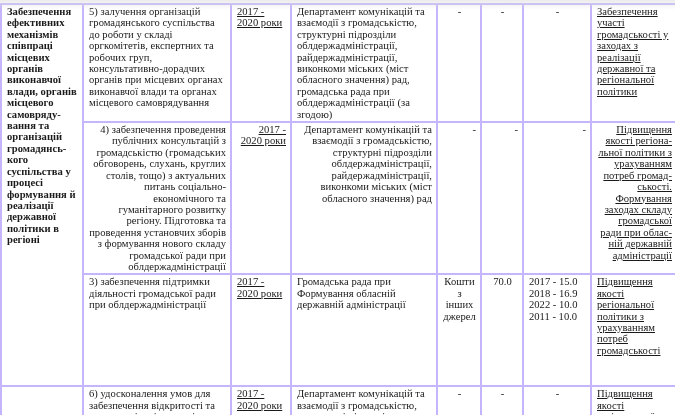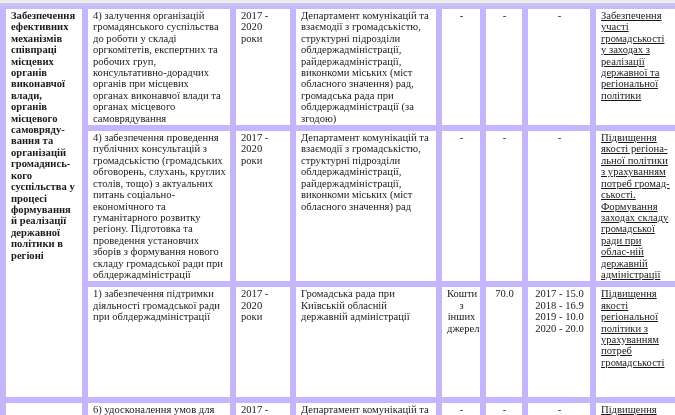--- a/index.html
+++ b/index.html
@@ -1,30 +1,30 @@
 <!DOCTYPE html>
 <html><head>
 <meta charset="utf-8">
 <style>
   html, body { margin:0; padding:0; background:#ffffff; }
   body { width:675px; height:415px; overflow:hidden; position:relative;
          font-family:"Liberation Serif","DejaVu Serif",serif; color:#1a1a1a; }
   table.doc { position:absolute; left:0; top:3px; border-collapse:collapse; table-layout:fixed; width:676px; }
-  table.doc td { border:6px solid #c4b5fd; vertical-align:top; font-size:10.6px; line-height:11.4px; padding:1px 4px 1px 5px; overflow:hidden; }
+  table.doc td { border:2px solid #c4b5fd; vertical-align:top; font-size:10.6px; line-height:11.4px; padding:1px 4px 1px 5px; overflow:hidden; }
   table.doc tr.r3 td { height:101px; }
-  table.doc tr.r4 td { height:102px; }
+  table.doc tr.r4 td { height:102px;text-align:right; }
   table.doc tr.r5 td { height:108px; }
   table.doc tr.r6 td { height:100px; border-bottom:none; }
   td.goal { font-weight:bold; font-size:11px; line-height:13px; padding-left:6px; }
   td.goal-empty { border-top:1px solid #8a8a8a; }
   td.c { text-align:center; }
-  td.term { padding-left:6px; }
+  td.term { padding-left:6px;text-decoration:underline; }
   td.exec { font-size:10.2px; line-height:11.2px; }
   td.sum { font-size:10.4px; line-height:11.2px;margin-top:15px; }
-  td.yrs { text-align:center; }
+  td.yrs { text-align:left; }
   td.res { font-size:10.6px; line-height:11.5px; padding-left:6px;text-decoration:underline; }
   .shade { position:absolute; left:0; top:0; width:675px; height:10px;
            background:linear-gradient(#dcdcdc, rgba(255,255,255,0)); pointer-events:none; opacity:0.55; }
 </style>
 </head>
 <body>
 
 <table class="doc">
   <colgroup>
     <col style="width:82px">
@@ -32,48 +32,48 @@
       <col style="width:60px">
       <col style="width:146px">
     <col style="width:44px">
       <col style="width:42px">
       <col style="width:68px">
       <col style="width:86px">
   </colgroup>
   <tbody>
       <tr class="r3">
     <td class="goal" rowspan="3">Забезпечення ефективних механізмів співпраці місцевих органів виконавчої влади, органів місцевого самовряду-вання та організацій громадянсь-кого суспільства у процесі формування й реалізації державної політики в регіоні</td>
-    <td>4) залучення організацій громадянського суспільства до роботи у складі оргкомітетів, експертних та робочих груп, консультативно-дорадчих органів при місцевих органах виконавчої влади та органах місцевого самоврядування</td>
+    <td>5) залучення організацій громадянського суспільства до роботи у складі оргкомітетів, експертних та робочих груп, консультативно-дорадчих органів при місцевих органах виконавчої влади та органах місцевого самоврядування</td>
     <td class="term">2017 - 2020 роки</td>
     <td class="exec">Департамент комунікацій та взаємодії з громадськістю, структурні підрозділи облдержадміністрації, райдержадміністрації, виконкоми міських (міст обласного значення) рад, громадська рада при облдержадміністрації (за згодою)</td>
     <td class="c">-</td>
     <td class="c">-</td>
     <td class="c">-</td>
     <td class="res">Забезпечення участі громадськості у заходах з реалізації державної та регіональної політики</td>
   </tr>
   <tr class="r4">
     <td>4) забезпечення проведення публічних консультацій з громадськістю (громадських обговорень, слухань, круглих столів, тощо) з актуальних питань соціально-економічного та гуманітарного розвитку регіону. Підготовка та проведення установчих зборів з формування нового складу громадської ради при облдержадміністрації</td>
     <td class="term">2017 - 2020 роки</td>
     <td class="exec">Департамент комунікацій та взаємодії з громадськістю, структурні підрозділи облдержадміністрації, райдержадміністрації, виконкоми міських (міст обласного значення) рад</td>
     <td class="c">-</td>
     <td class="c">-</td>
     <td class="c">-</td>
     <td class="res">Підвищення якості регіона-льної політики з урахуванням потреб громад-ськості. Формування заходах складу громадської ради при облас-ній державній адміністрації</td>
   </tr>
   <tr class="r5">
-    <td>1) забезпечення підтримки діяльності громадської ради при облдержадміністрації</td>
+    <td>3) забезпечення підтримки діяльності громадської ради при облдержадміністрації</td>
     <td class="term">2017 - 2020 роки</td>
-    <td class="exec">Громадська рада при Київській обласній державній адміністрації</td>
+    <td class="exec">Громадська рада при Формування обласній державній адміністрації</td>
     <td class="c sum">Кошти з інших джерел</td>
     <td class="c">70.0</td>
     <td class="yrs">
       <div>2017 - 15.0</div>
       <div>2018 - 16.9</div>
-      <div>2019 - 10.0</div>
-      <div>2020 - 20.0</div>
+      <div>2022 - 10.0</div>
+      <div>2011 - 10.0</div>
     </td>
     <td class="res">Підвищення якості регіональної політики з урахуванням потреб громадськості</td>
   </tr>
   <tr class="r6">
     <td class="goal-empty"></td>
     <td>6) удосконалення умов для забезпечення відкритості та прозорості у діяльності органів виконавчої влади, органів місцевого самоврядування, публічності усіх етапів підготовки й прийняття ними рішень, доступу до інформації про їх плани та діяльність</td>
     <td class="term">2017 - 2020 роки</td>
     <td class="exec">Департамент комунікацій та взаємодії з громадськістю, структурні підрозділи облдержадміністрації, райдержадміністрації, виконкоми міських (міст обласного значення) рад</td>
     <td class="c">-</td>
     <td class="c">-</td>

